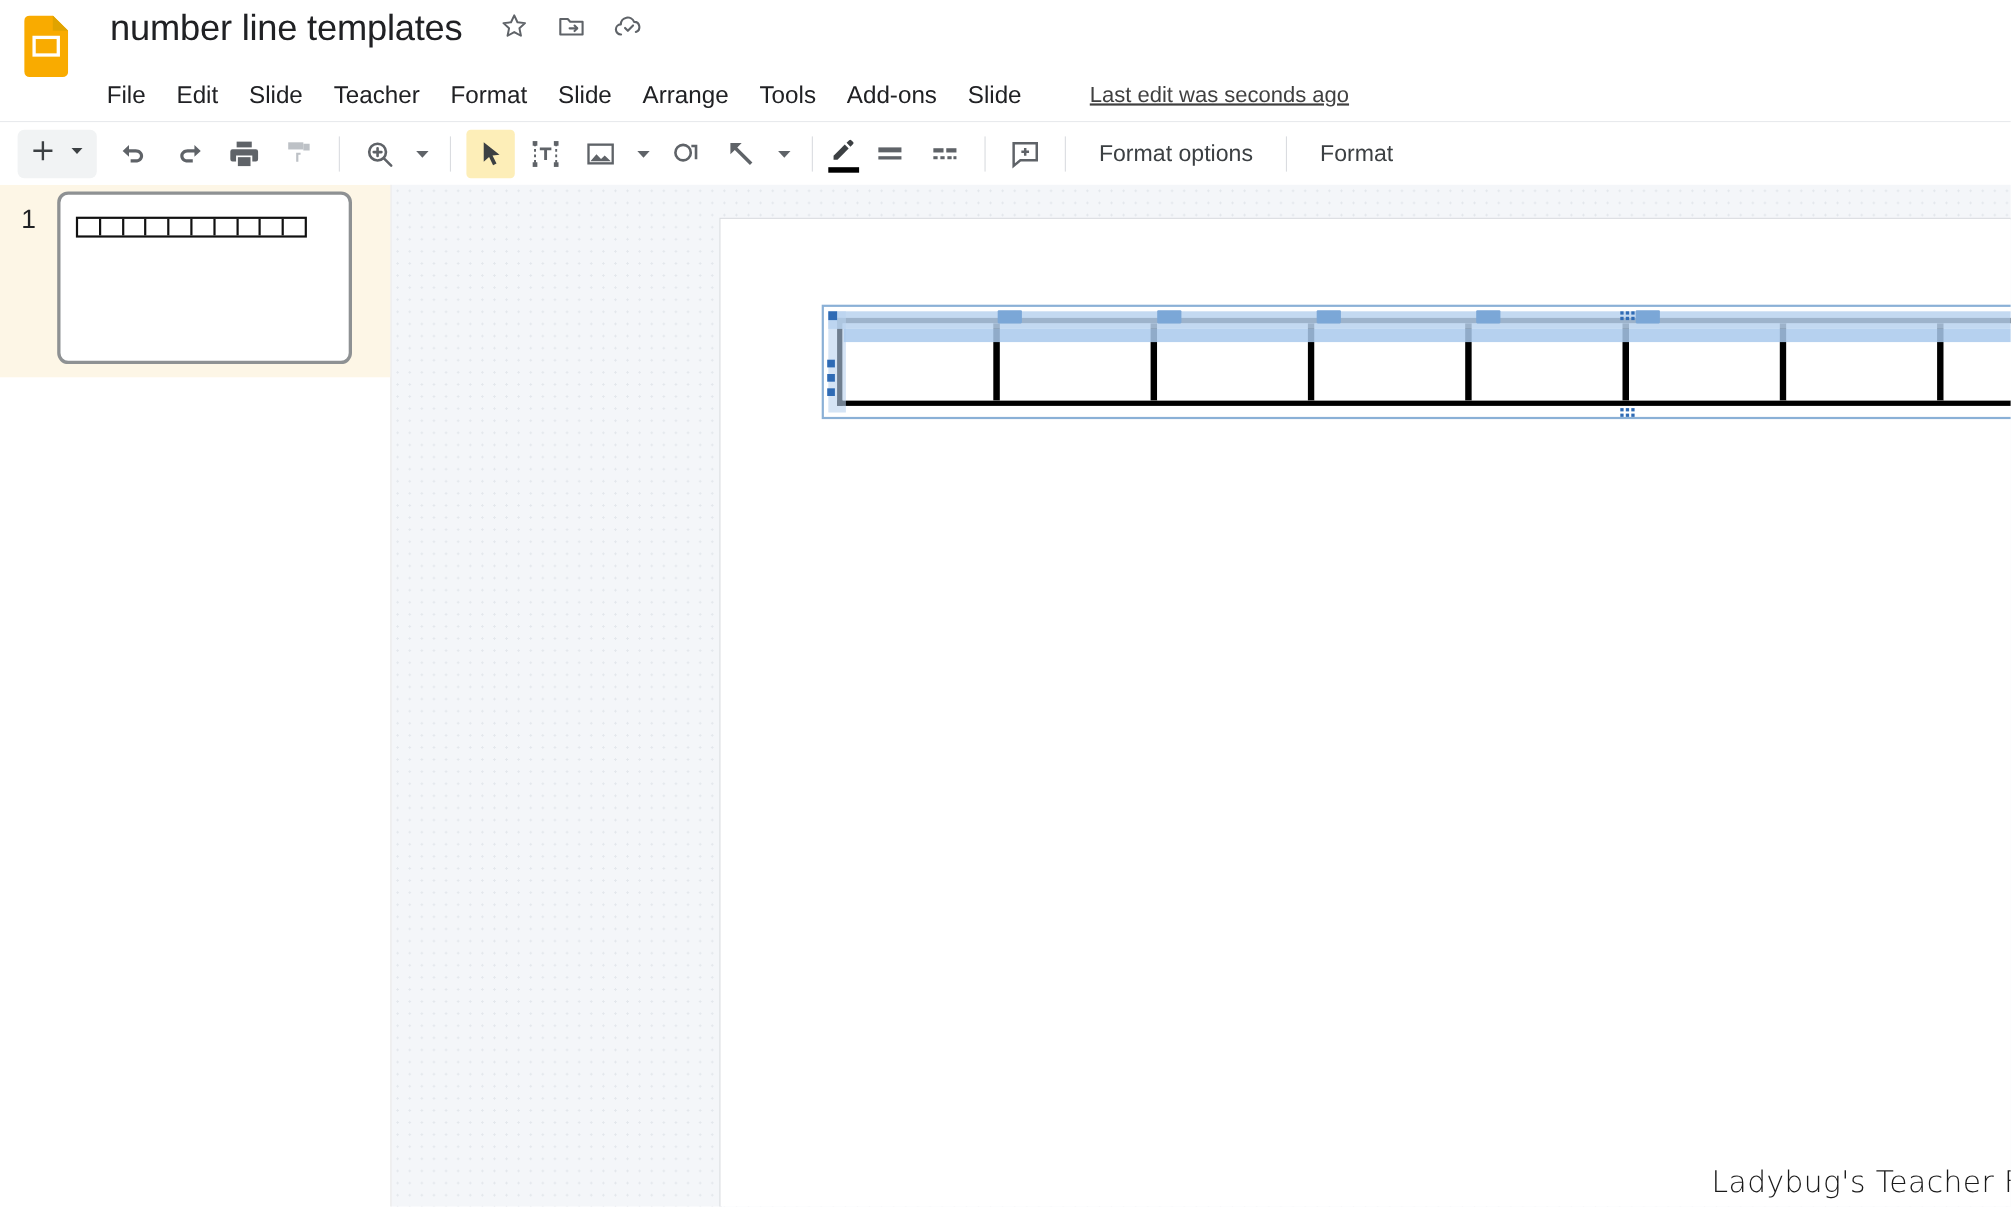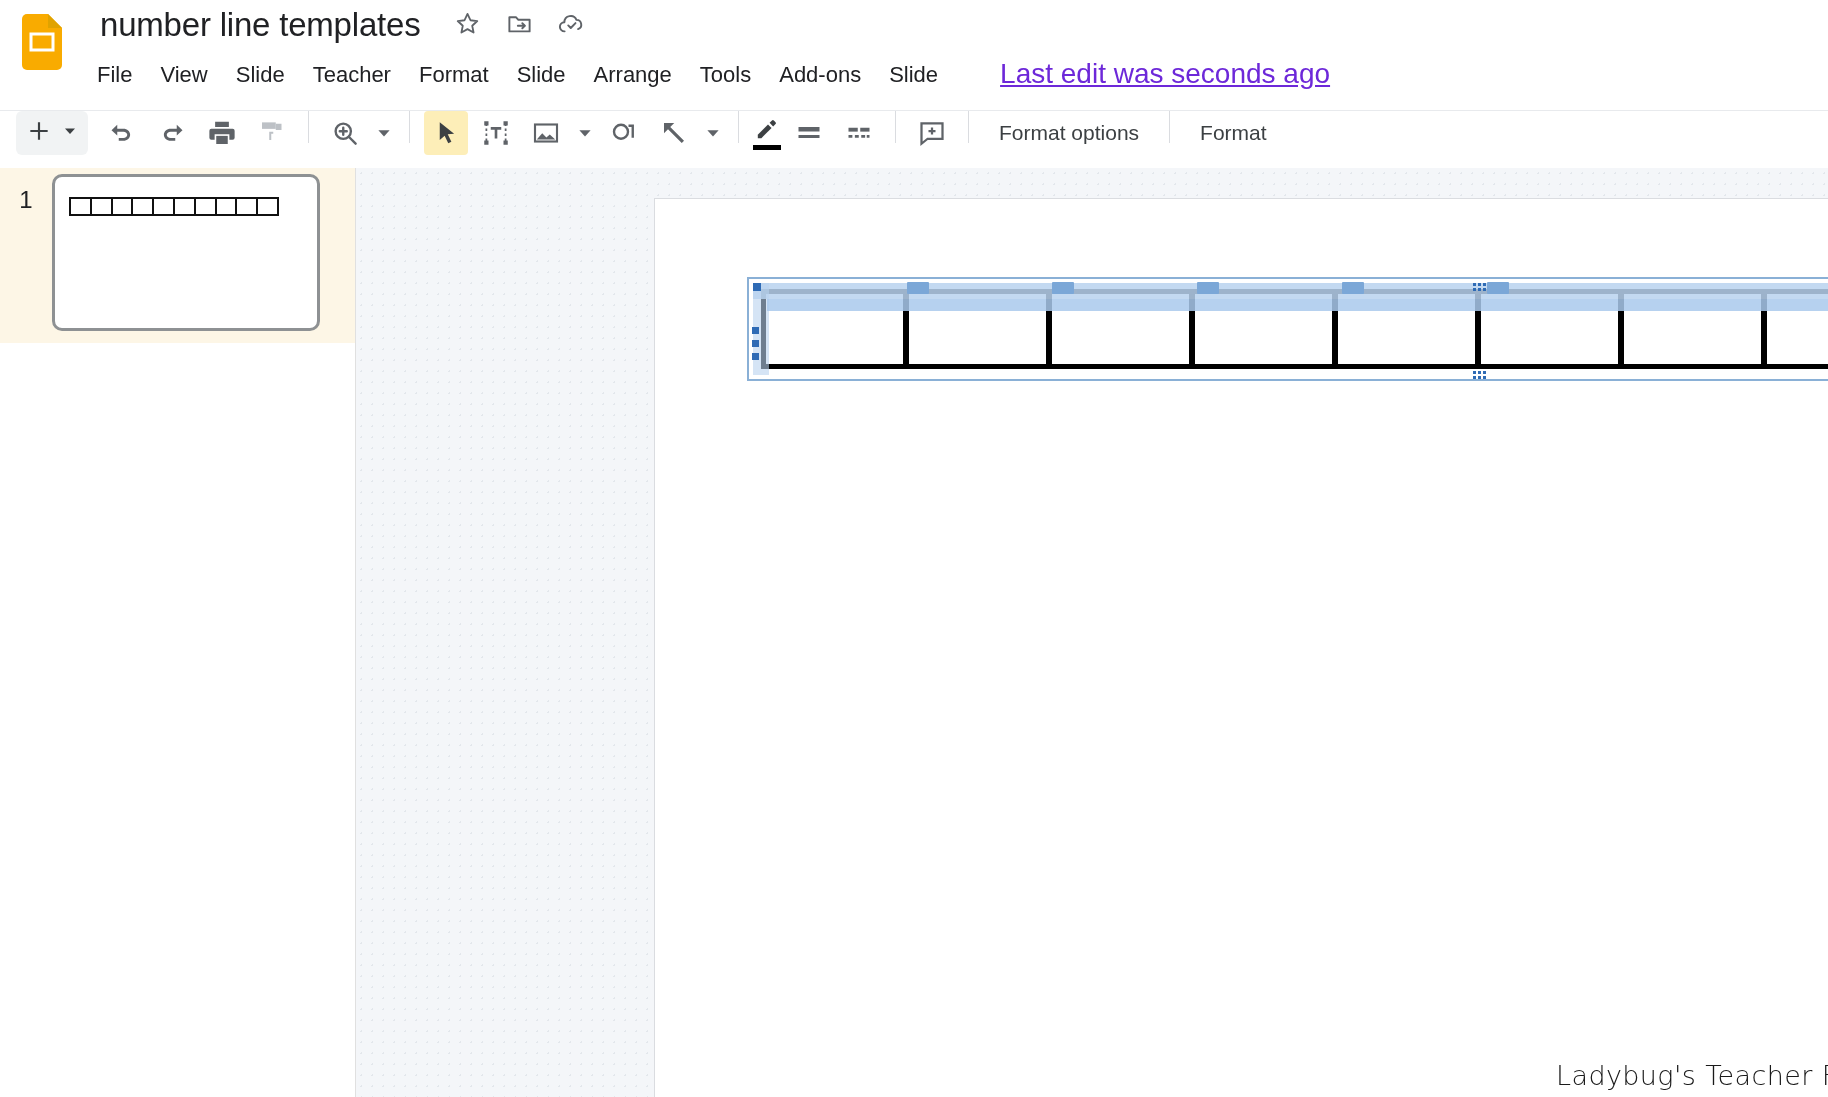--- a/index.html
+++ b/index.html
@@ -56,49 +56,50 @@
     display: flex;
     align-items: center;
     justify-content: center;
     cursor: pointer;
   }
   .ticon svg { display: block; }
 
   .menubar {
     position: absolute;
     left: 97px;
-    top: 58px;
-    display: flex;
+    top: 70px;
+    display: flex;
+    align-items: center;
   }
   .menu-item {
     font-size: 22px;
     color: #202124;
     padding: 4px 14px;
     cursor: pointer;
     white-space: nowrap;
   }
   .menu-item:first-child { padding-left: 0; }
 
   .lastedit {
-    font-size: 28px;
-    color: #6d28d9;
+    font-size: 20px;
+    color: #404040;
     text-decoration: underline;
     margin-left: 48px;
     white-space: nowrap;
     cursor: pointer;
   }
 
   
   .toolbar {
     position: relative;
     height: 58px;
     background: #ffffff;
     border-top: 1px solid #e8eaed;
     display: flex;
-    align-items: flex-start;
+    align-items: center;
     padding-left: 16px;
     box-sizing: border-box;
   }
   .tb-btn {
     height: 44px;
     min-width: 44px;
     display: flex;
     align-items: center;
     justify-content: center;
     border-radius: 4px;
@@ -394,21 +395,21 @@
     <span class="ticon">
       <svg width="29" height="29" viewBox="0 0 24 24" fill="none" stroke="#5f6368" stroke-width="1.6" stroke-linecap="round" stroke-linejoin="round">
         <path d="M6.3 18.5a3.8 3.8 0 0 1-.2-7.6A5.2 5.2 0 0 1 16.1 9a3.9 3.9 0 0 1 1.3 7.6"></path>
         <path d="M9.3 13.6l2.1 2.1 3.9-4"></path>
       </svg>
     </span>
   </div>
 
   <div class="menubar">
     <div class="menu-item">File</div>
-    <div class="menu-item">View</div>
+    <div class="menu-item">Edit</div>
     <div class="menu-item">Slide</div>
     <div class="menu-item">Teacher</div>
     <div class="menu-item">Format</div>
     <div class="menu-item">Slide</div>
     <div class="menu-item">Arrange</div>
     <div class="menu-item">Tools</div>
     <div class="menu-item">Add-ons</div>
     <div class="menu-item">Slide</div>
     <div class="lastedit">Last edit was seconds ago</div>
   </div>

